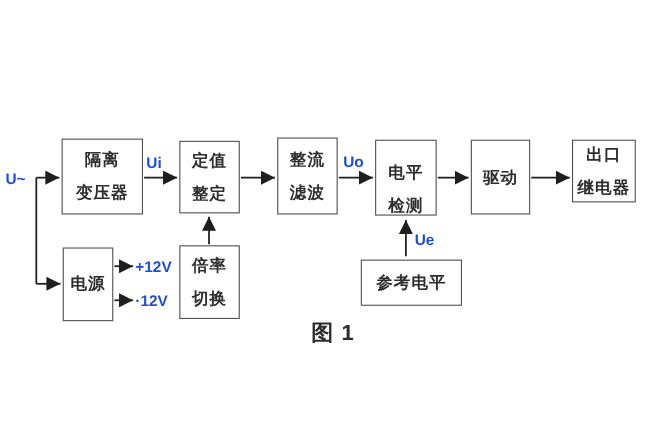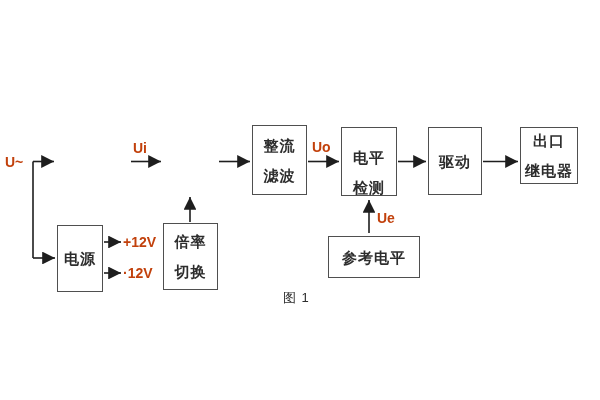--- a/index.html
+++ b/index.html
@@ -17,31 +17,31 @@
   .b-transformer { left:56px;  top:126px; width:74px; height:69px; }
   .b-setting     { left:163px; top:128px; width:55px; height:66px; }
   .b-rectifier   { left:252px; top:125px; width:55px; height:70px; }
   .b-level       { left:341px; top:127px; width:56px; height:69px;justify-content:flex-end; }
   .b-drive       { left:428px; top:127px; width:54px; height:68px; }
   .b-relay       { left:520px; top:127px; width:58px; height:57px; }
   .b-power       { left:57px;  top:225px; width:46px; height:67px; }
   .b-ratio       { left:163px; top:223px; width:55px; height:67px; }
   .b-reference   { left:328px; top:236px; width:92px; height:42px; }
   .sig {
-    position:absolute; font-size:14px; font-weight:700; color:#c2410c;
+    position:absolute; font-size:14px; font-weight:700; color:#1d4ed8;
     line-height:16px; white-space:nowrap;
   }
   .lbl-input { left:5px;   top:154px; }
   .lbl-ui    { left:133px; top:140px; }
   .lbl-uo    { left:312px; top:139px; }
   .lbl-ue    { left:377px; top:210px; }
   .lbl-p12   { left:123px; top:234px; }
   .lbl-n12   { left:123px; top:265px;text-align:center; }
   .caption {
-    position:absolute; left:283px; top:289px; font-size:13px; font-weight:400;
+    position:absolute; left:283px; top:289px; font-size:20px; font-weight:700;
     color:#2d2d2d; letter-spacing:1px;
   }
 </style>
 </head>
 <body>
 
 <div class="canvas">
 
   <svg class="wires" width="600" height="400" viewBox="0 0 600 400">
     <defs>
@@ -58,21 +58,29 @@
       <line x1="308" y1="161.5" x2="339" y2="161.5" marker-end="url(#ah)"></line>
       <line x1="398" y1="161.5" x2="426" y2="161.5" marker-end="url(#ah)"></line>
       <line x1="483" y1="161.5" x2="518" y2="161.5" marker-end="url(#ah)"></line>
       <line x1="190" y1="222" x2="190" y2="197" marker-end="url(#ah)"></line>
       <line x1="369" y1="233" x2="369" y2="200" marker-end="url(#ah)"></line>
       <line x1="104" y1="242" x2="121" y2="242" marker-end="url(#ah)"></line>
       <line x1="104" y1="273" x2="121" y2="273" marker-end="url(#ah)"></line>
     </g>
   </svg>
 
+  <div class="block b-transformer">
+    <span>隔离</span>
+    <span>变压器</span>
+  </div>
 
+  <div class="block b-setting">
+    <span>定值</span>
+    <span>整定</span>
+  </div>
 
   <div class="block b-rectifier">
     <span>整流</span>
     <span>滤波</span>
   </div>
 
   <div class="block b-level">
     <span>电平</span>
     <span>检测</span>
   </div>

